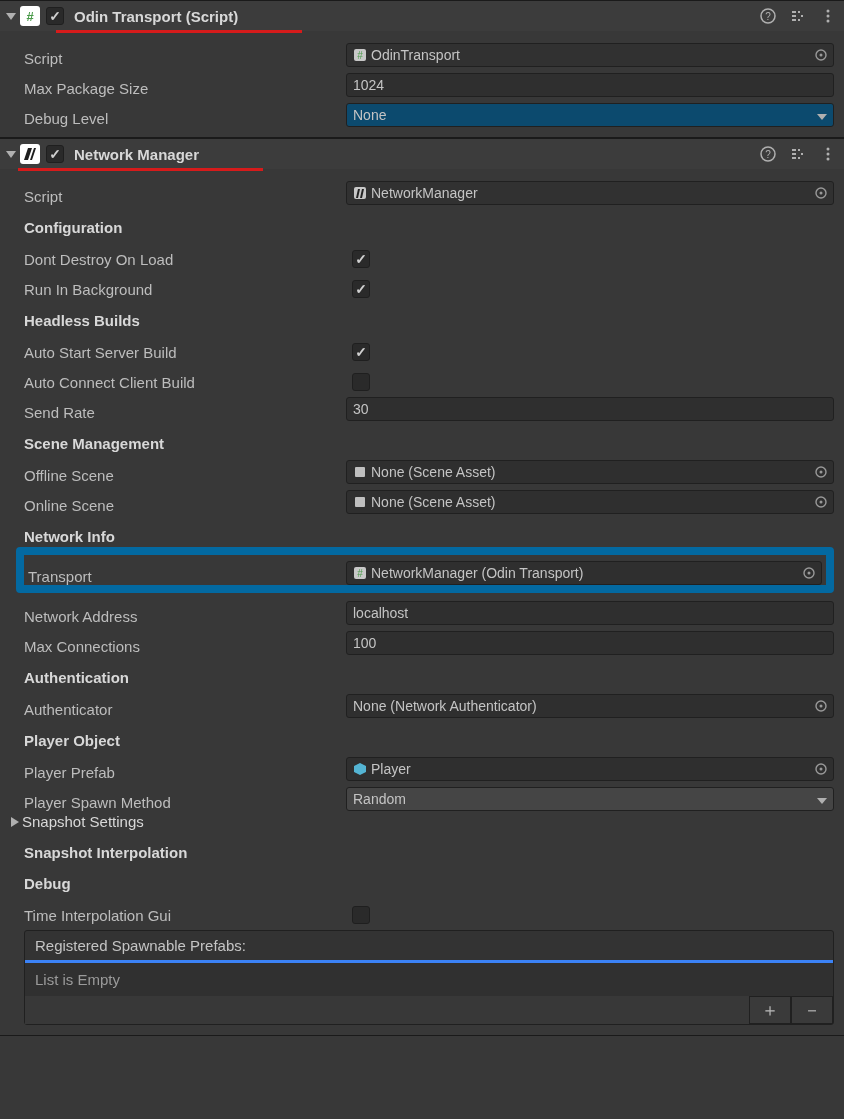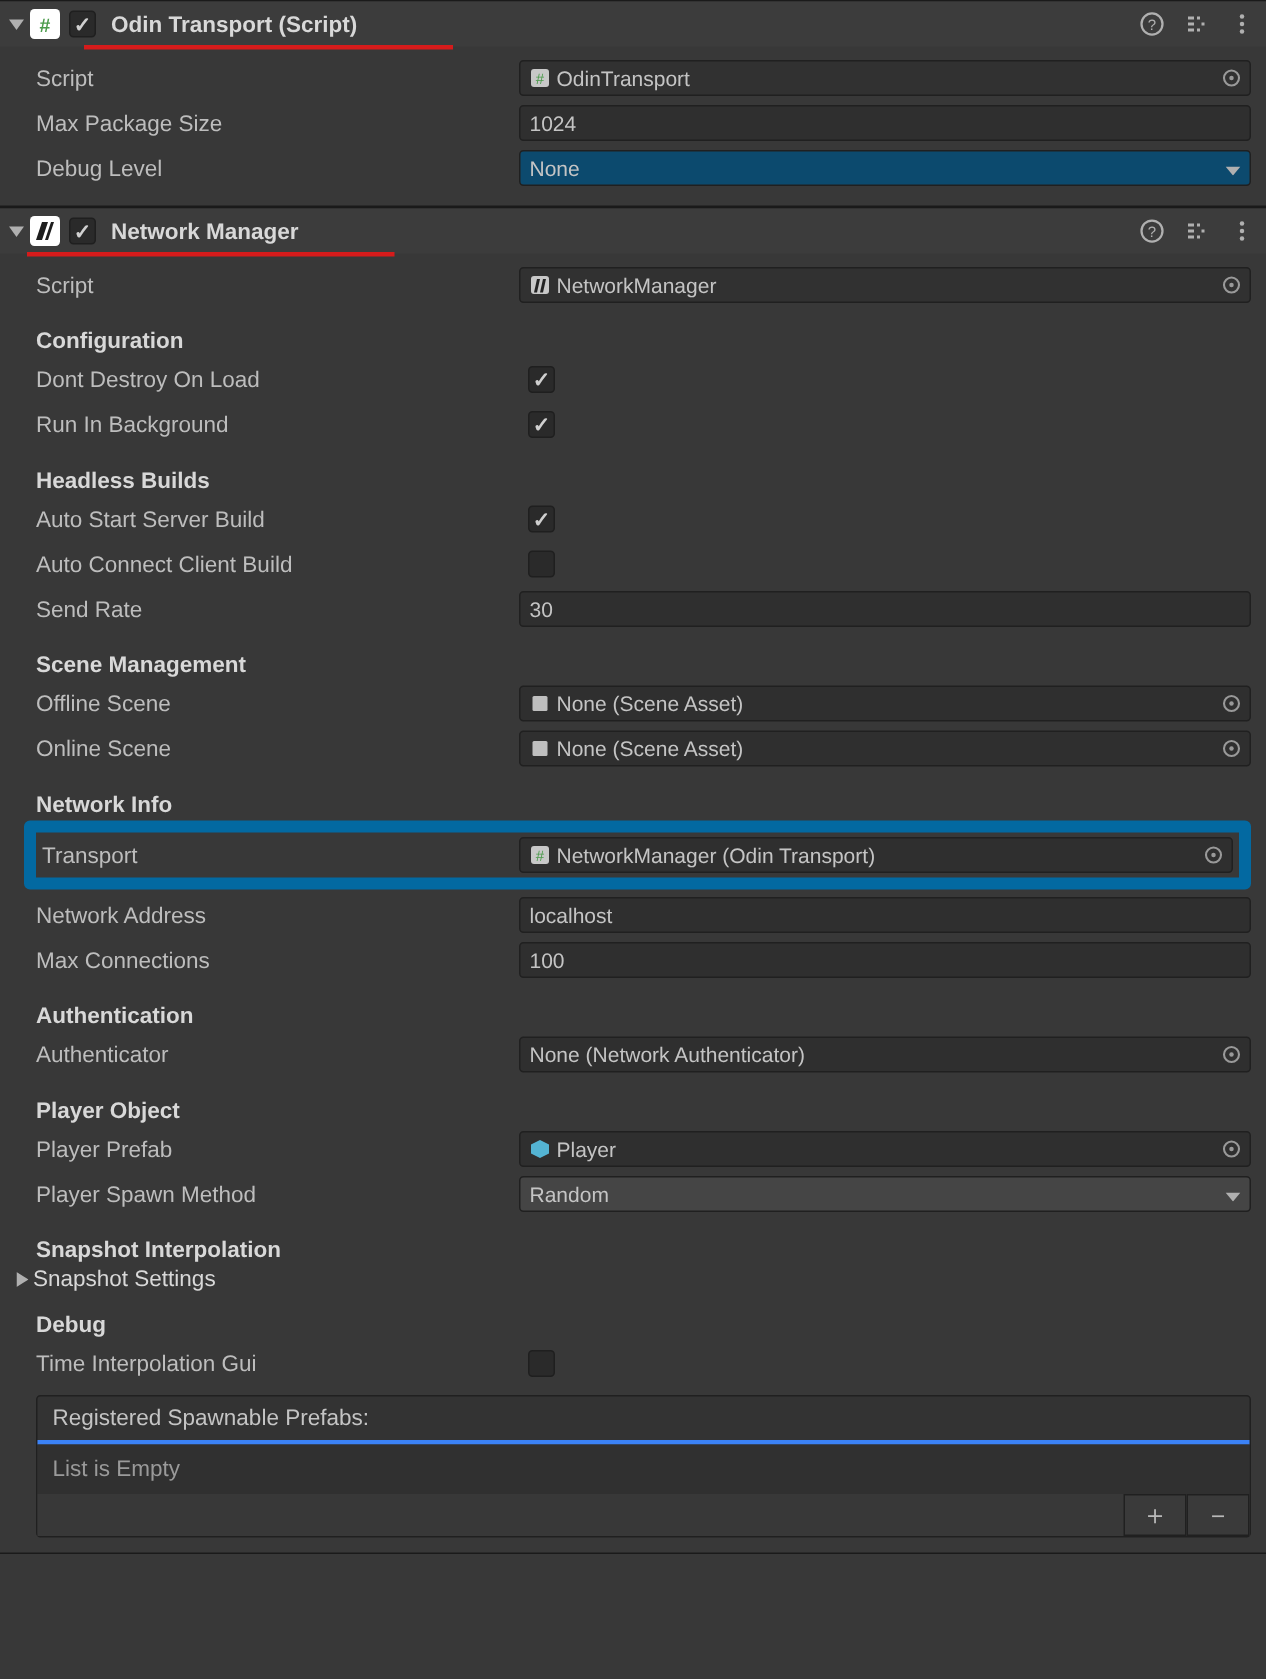--- a/index.html
+++ b/index.html
@@ -75,21 +75,21 @@
   }
   .icon-btn {
     width: 20px; height: 20px;
     display: flex; align-items: center; justify-content: center;
     color: #c4c4c4;
     cursor: pointer;
   }
   .body { padding: 6px 10px 10px 24px; }
   .row {
     display: flex;
-    align-items: center;
+    align-items: flex-end;
     height: 30px;
   }
   .row .label {
     width: 322px;
     color: #bdbdbd;
     font-size: 15px;
     padding-left: 0;
     flex-shrink: 0;
   }
   .row .field { flex: 1; }
@@ -485,29 +485,29 @@
         <div class="field">
           <div class="dropdown" style="background:#454545">
             <span>Random</span>
             <span class="caret"><svg width="10" height="6" viewBox="0 0 10 6">
                 <polygon points="0,0 10,0 5,6"></polygon>
               </svg></span>
           </div>
         </div>
       </div>
 
-    <div class="section-title">Snapshot Interpolation</div>
     <div class="section-title subfold" style="margin-top:2px;font-weight:normal;">
       <span class="fold-r">
           <svg width="8" height="10" viewBox="0 0 8 10">
             <polygon points="0,0 8,5 0,10"></polygon>
           </svg>
         </span>
       <span>Snapshot Settings</span>
     </div>
+    <div class="section-title">Snapshot Interpolation</div>
 
     <div class="section-title">Debug</div>
     <div class="row">
         <div class="label">Time Interpolation Gui</div>
         <div class="field">
           <span class="checkbox"></span>
         </div>
       </div>
 
     <div class="list-box">

